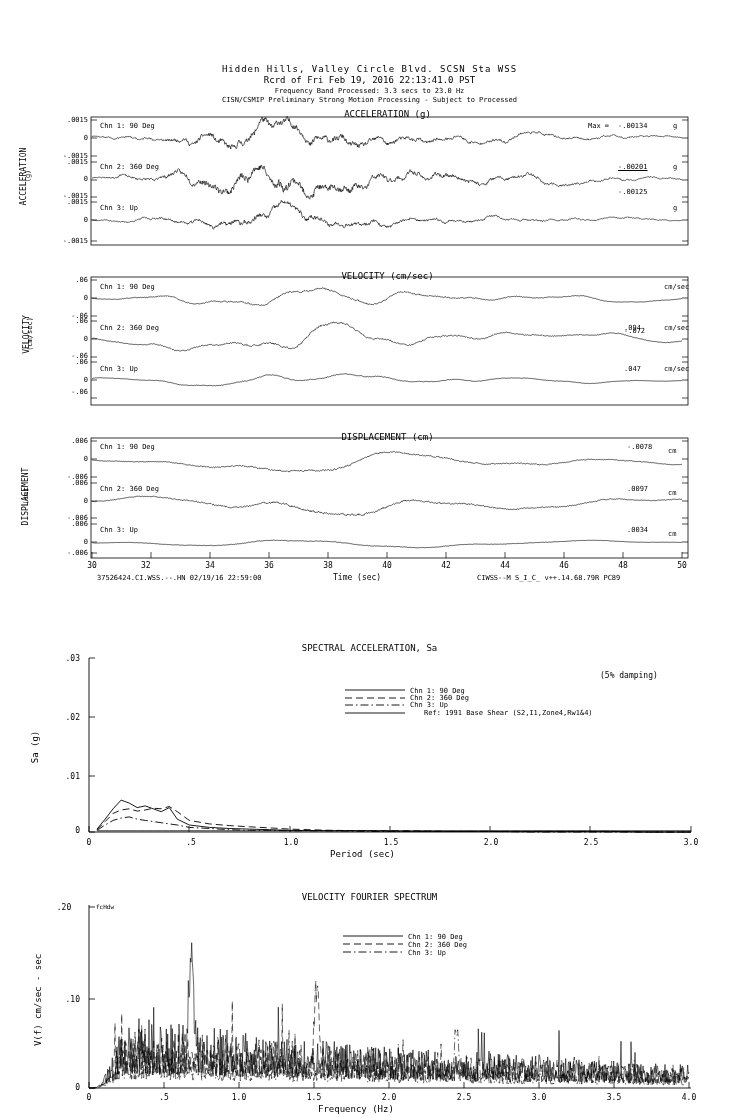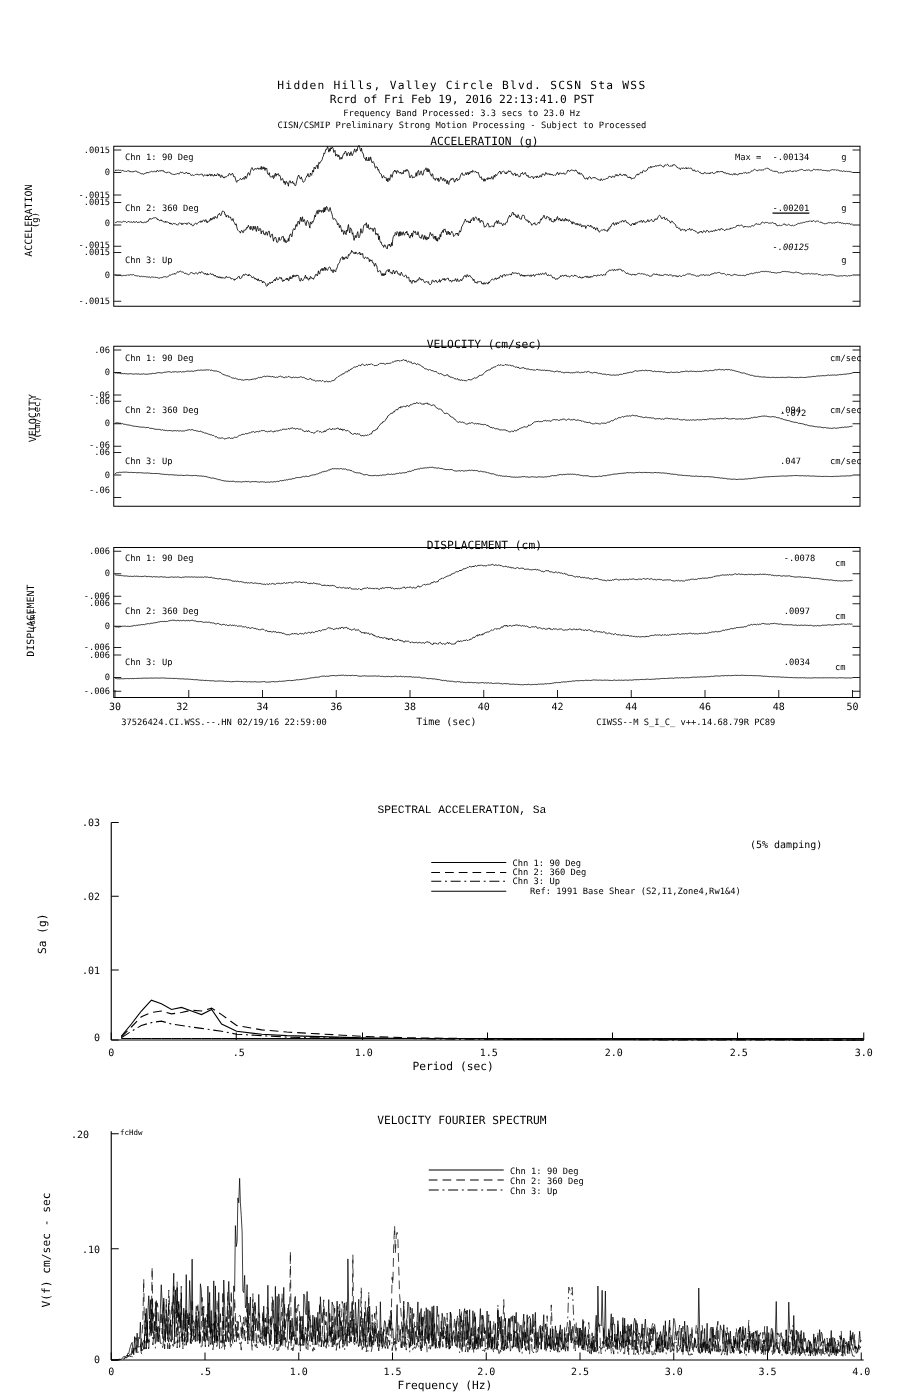--- a/index.html
+++ b/index.html
@@ -43,21 +43,21 @@
 
   <div class="abs mono t7" style="left:100px;top:122px;">Chn 1: 90 Deg</div>
   <div class="abs mono t7" style="left:100px;top:163px;">Chn 2: 360 Deg</div>
   <div class="abs mono t7" style="left:100px;top:204px;">Chn 3: Up</div>
 
   <div class="abs mono t7" style="left:588px;top:122px;">Max =</div>
   <div class="abs mono t7" style="left:618px;top:122px;">-.00134</div>
   <div class="abs mono t7" style="left:673px;top:122px;">g</div>
   <div class="abs mono t7" style="left:618px;top:163px;text-decoration:underline;">-.00201</div>
   <div class="abs mono t7" style="left:673px;top:163px;">g</div>
-  <div class="abs mono t7" style="left:618px;top:194px;font-style:italic;">-.00125</div>
+  <div class="abs mono t7" style="left:618px;top:188px;">-.00125</div>
   <div class="abs mono t7" style="left:673px;top:204px;">g</div>
 
   <div class="abs ctr mono t9" style="left:95px;top:271px;width:585px;">VELOCITY (cm/sec)</div>
   <div class="abs mono t8 vert" style="left:-14px;top:330px;width:80px;text-align:center;transform:rotate(-90deg);">VELOCITY</div>
   <div class="abs mono t7 vert" style="left:2px;top:330px;width:56px;text-align:center;transform:rotate(-90deg);">(cm/sec)</div>
 
   <div class="abs mono t7" style="left:58px;top:276px;width:30px;text-align:right;">.06</div>
   <div class="abs mono t7" style="left:58px;top:294px;width:30px;text-align:right;">0</div>
   <div class="abs mono t7" style="left:52px;top:312px;width:36px;text-align:right;">-.06</div>
   <div class="abs mono t7" style="left:58px;top:317px;width:30px;text-align:right;">.06</div>
@@ -112,21 +112,21 @@
   <div class="abs mono t8" style="left:436px;top:561px;width:20px;text-align:center;">42</div>
   <div class="abs mono t8" style="left:495px;top:561px;width:20px;text-align:center;">44</div>
   <div class="abs mono t8" style="left:554px;top:561px;width:20px;text-align:center;">46</div>
   <div class="abs mono t8" style="left:613px;top:561px;width:20px;text-align:center;">48</div>
   <div class="abs mono t8" style="left:672px;top:561px;width:20px;text-align:center;">50</div>
 
   <div class="abs mono t8" style="left:333px;top:573px;">Time (sec)</div>
   <div class="abs mono t7" style="left:97px;top:574px;">37526424.CI.WSS.--.HN 02/19/16 22:59:00</div>
   <div class="abs mono t7" style="left:477px;top:574px;">CIWSS--M S_I_C_ v++.14.68.79R PC89</div>
 
-  <div class="abs ctr mono t9" style="left:0;top:643px;width:739px;font-family:Liberation Mono, monospace;">SPECTRAL ACCELERATION, Sa</div>
+  <div class="abs ctr mono t9" style="left:0;top:643px;width:739px;">SPECTRAL ACCELERATION, Sa</div>
   <div class="abs mono t8" style="left:600px;top:671px;">(5% damping)</div>
   <div class="abs mono t9 vert" style="left:-5px;top:742px;width:80px;text-align:center;transform:rotate(-90deg);">Sa (g)</div>
 
   <div class="abs mono t8" style="left:48px;top:654px;width:32px;text-align:right;">.03</div>
   <div class="abs mono t8" style="left:48px;top:713px;width:32px;text-align:right;">.02</div>
   <div class="abs mono t8" style="left:48px;top:772px;width:32px;text-align:right;">.01</div>
   <div class="abs mono t8" style="left:48px;top:826px;width:32px;text-align:right;">0</div>
 
   <div class="abs mono t8" style="left:79px;top:838px;width:20px;text-align:center;">0</div>
   <div class="abs mono t8" style="left:181px;top:838px;width:20px;text-align:center;">.5</div>

